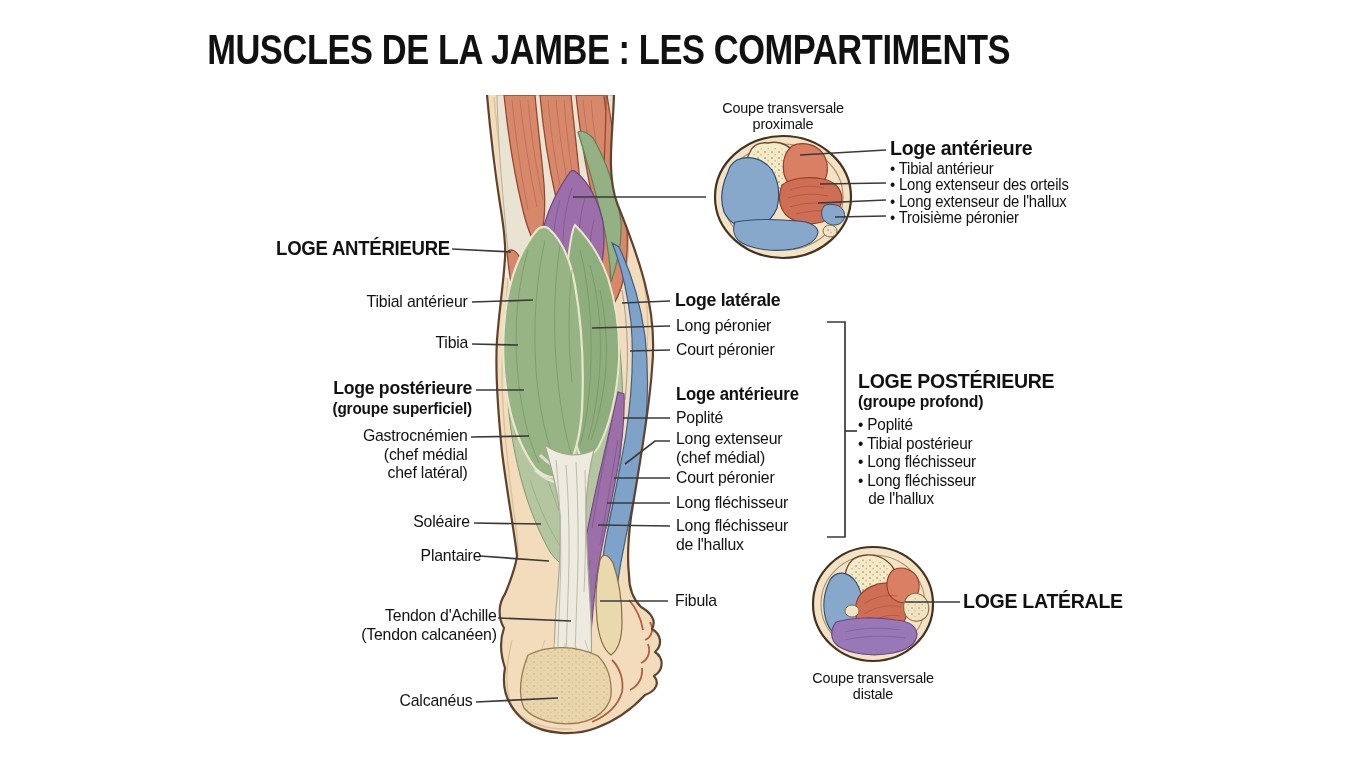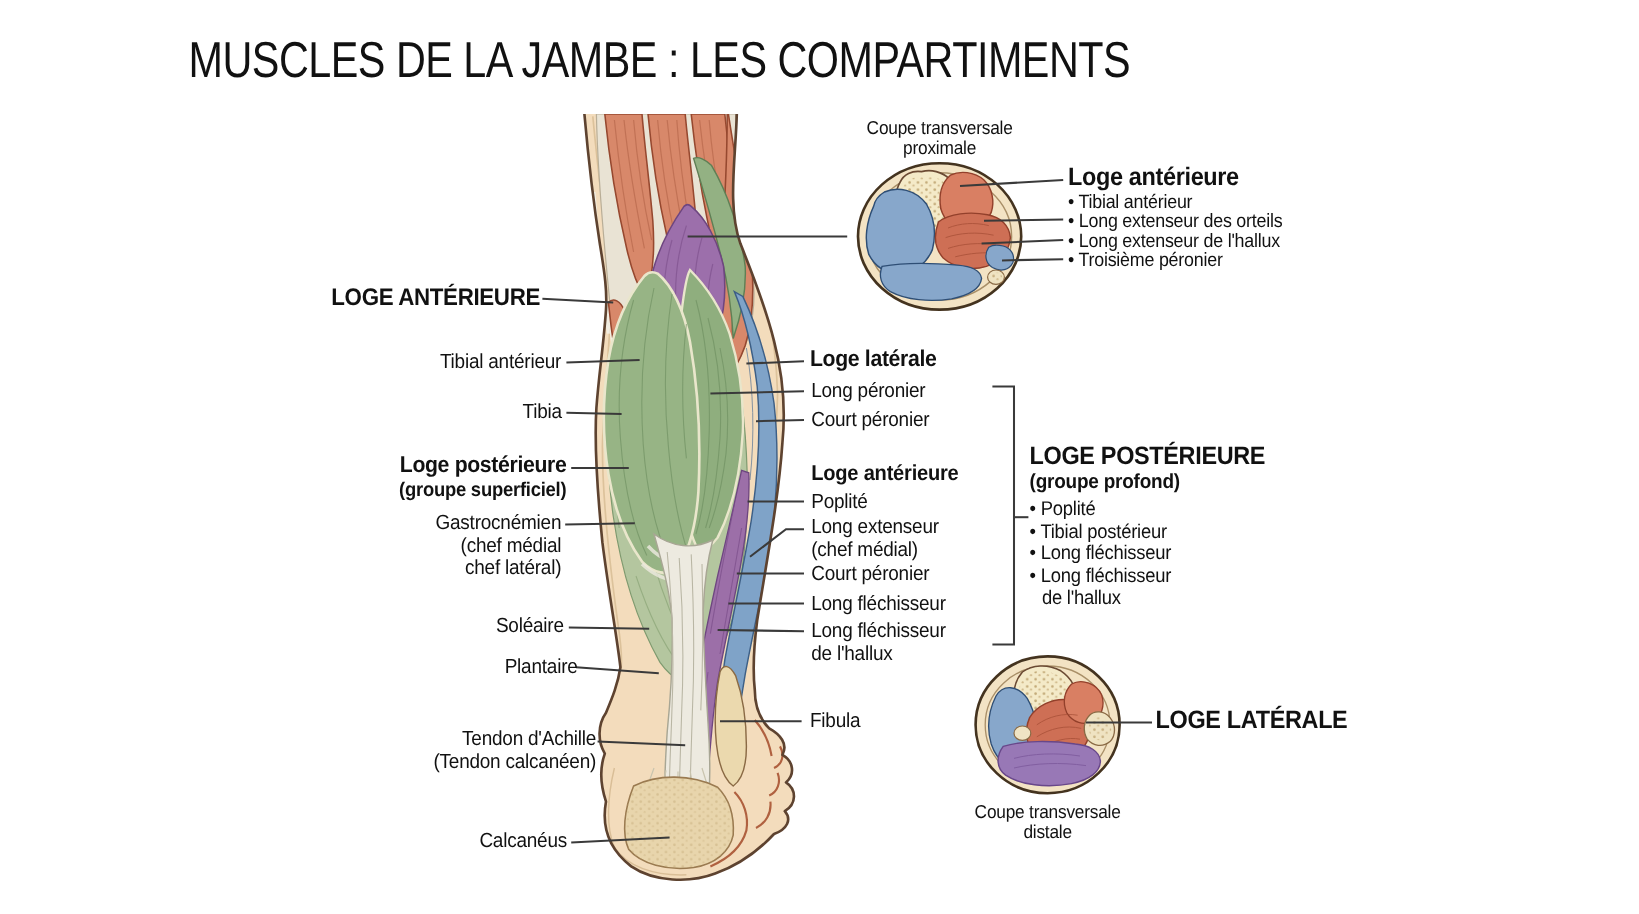--- a/index.html
+++ b/index.html
@@ -12,22 +12,22 @@
   .ctr{text-align:center;}
   .cl{transform:scaleX(.93);transform-origin:0 50%;}
   .cr{transform:scaleX(.93);transform-origin:100% 50%;}
   .cc{transform:scaleX(.93);transform-origin:50% 50%;}
   .h20{font-size:20px;line-height:24px;letter-spacing:-0.3px;}
   .h19{font-size:19px;line-height:22px;letter-spacing:-0.3px;}
   .h21{font-size:21px;line-height:23px;letter-spacing:-0.3px;}
   .s15{font-size:15.5px;line-height:15.5px;}
   .lh18{line-height:18.5px;}
   .lh19{line-height:19px;}
-  .title{position:absolute;top:26px;left:0;width:1098px;text-align:center;
-         font-size:42px;font-weight:normal;letter-spacing:-0.5px;}
+  .title{position:absolute;top:26px;left:0;width:1098px;text-align:right;
+         font-size:42px;font-weight:bold;letter-spacing:-0.5px;}
   .title span{display:inline-block;transform:scaleX(.82);transform-origin:50% 50%;}
   .items div{line-height:16.3px;font-size:16px;}
   .pitems div{line-height:18.6px;font-size:16.5px;}
 </style>
 </head>
 <body>
 
 <div class="stage">
 
   <svg width="1366" height="762" viewBox="0 0 1366 762">

